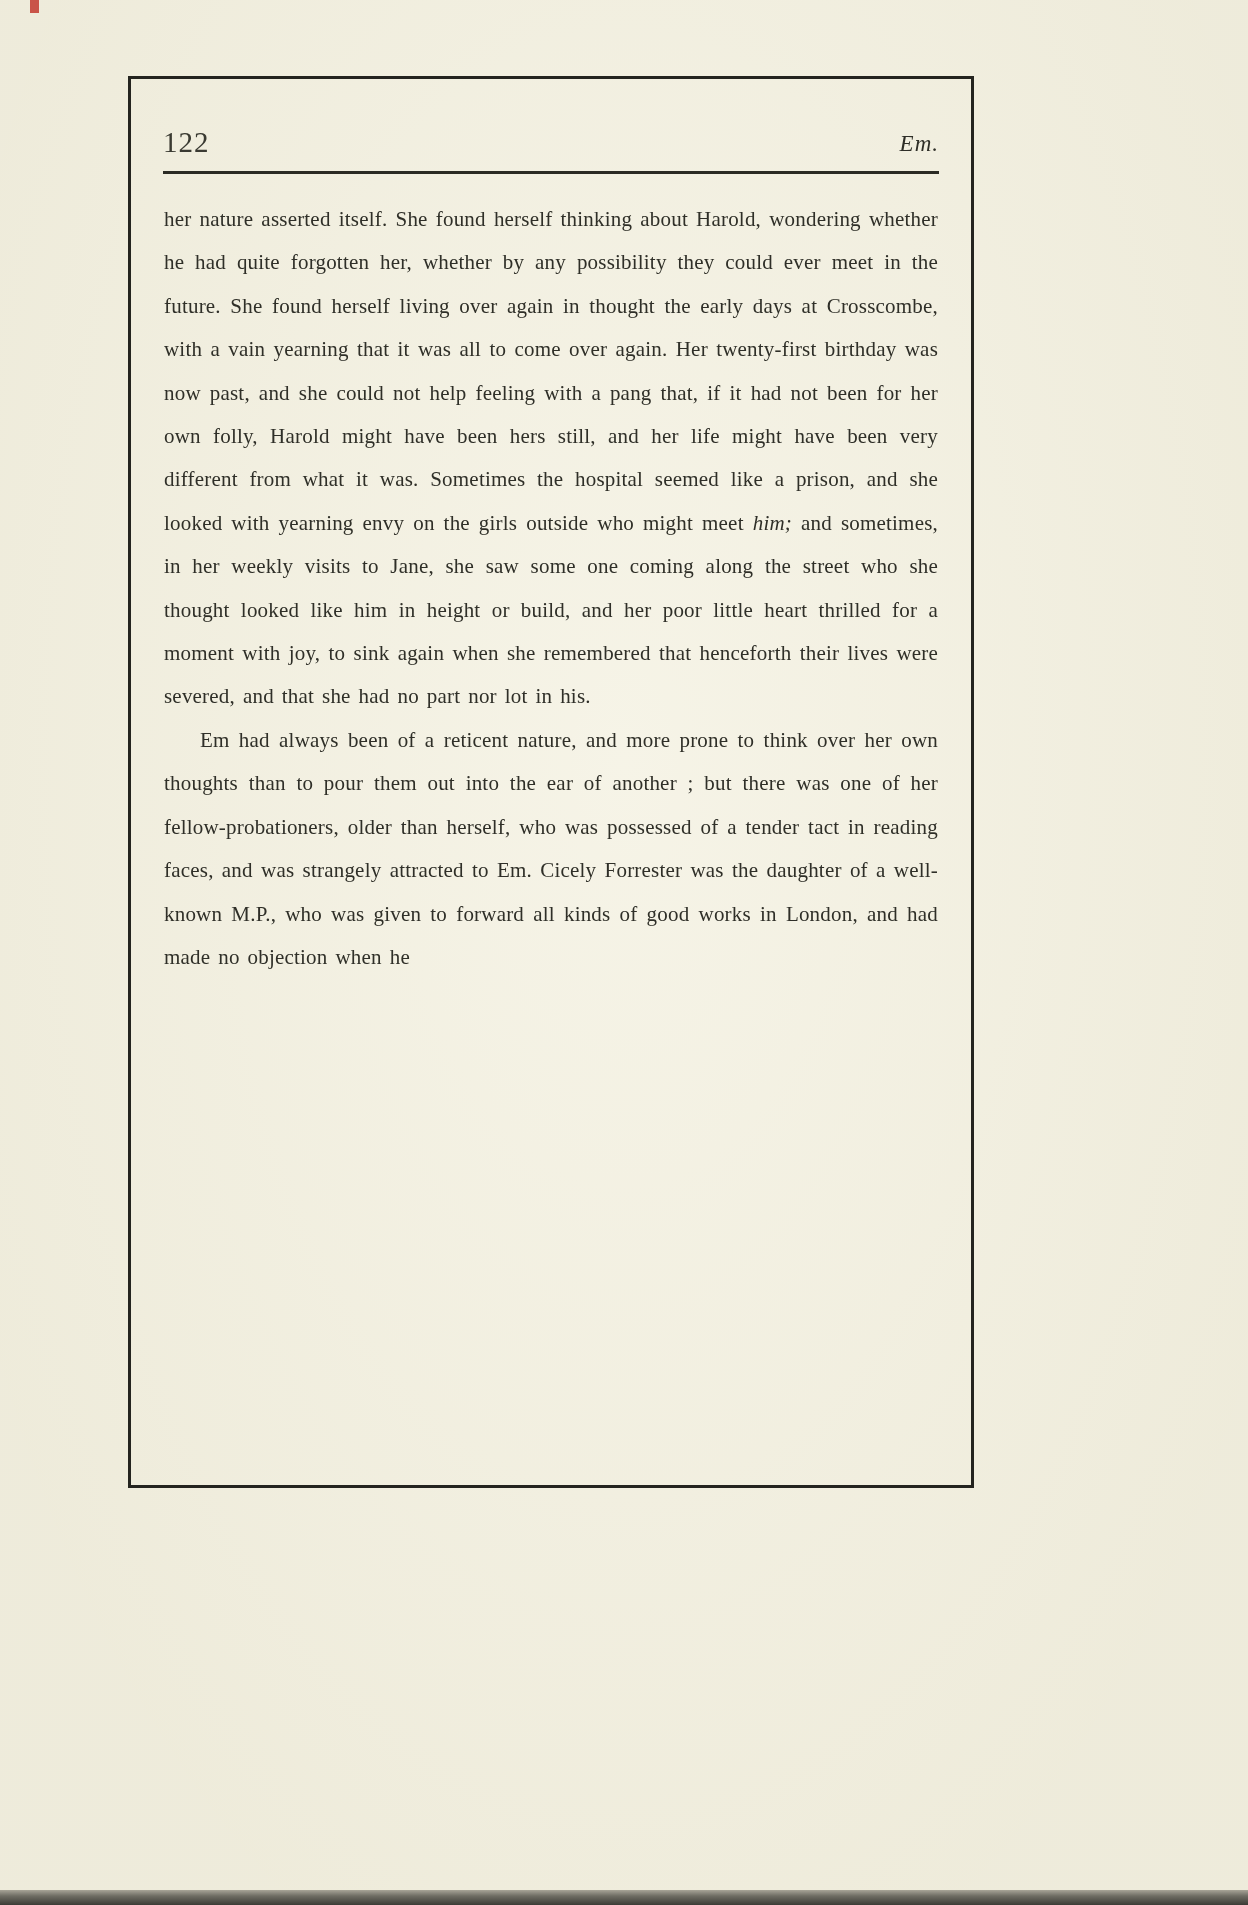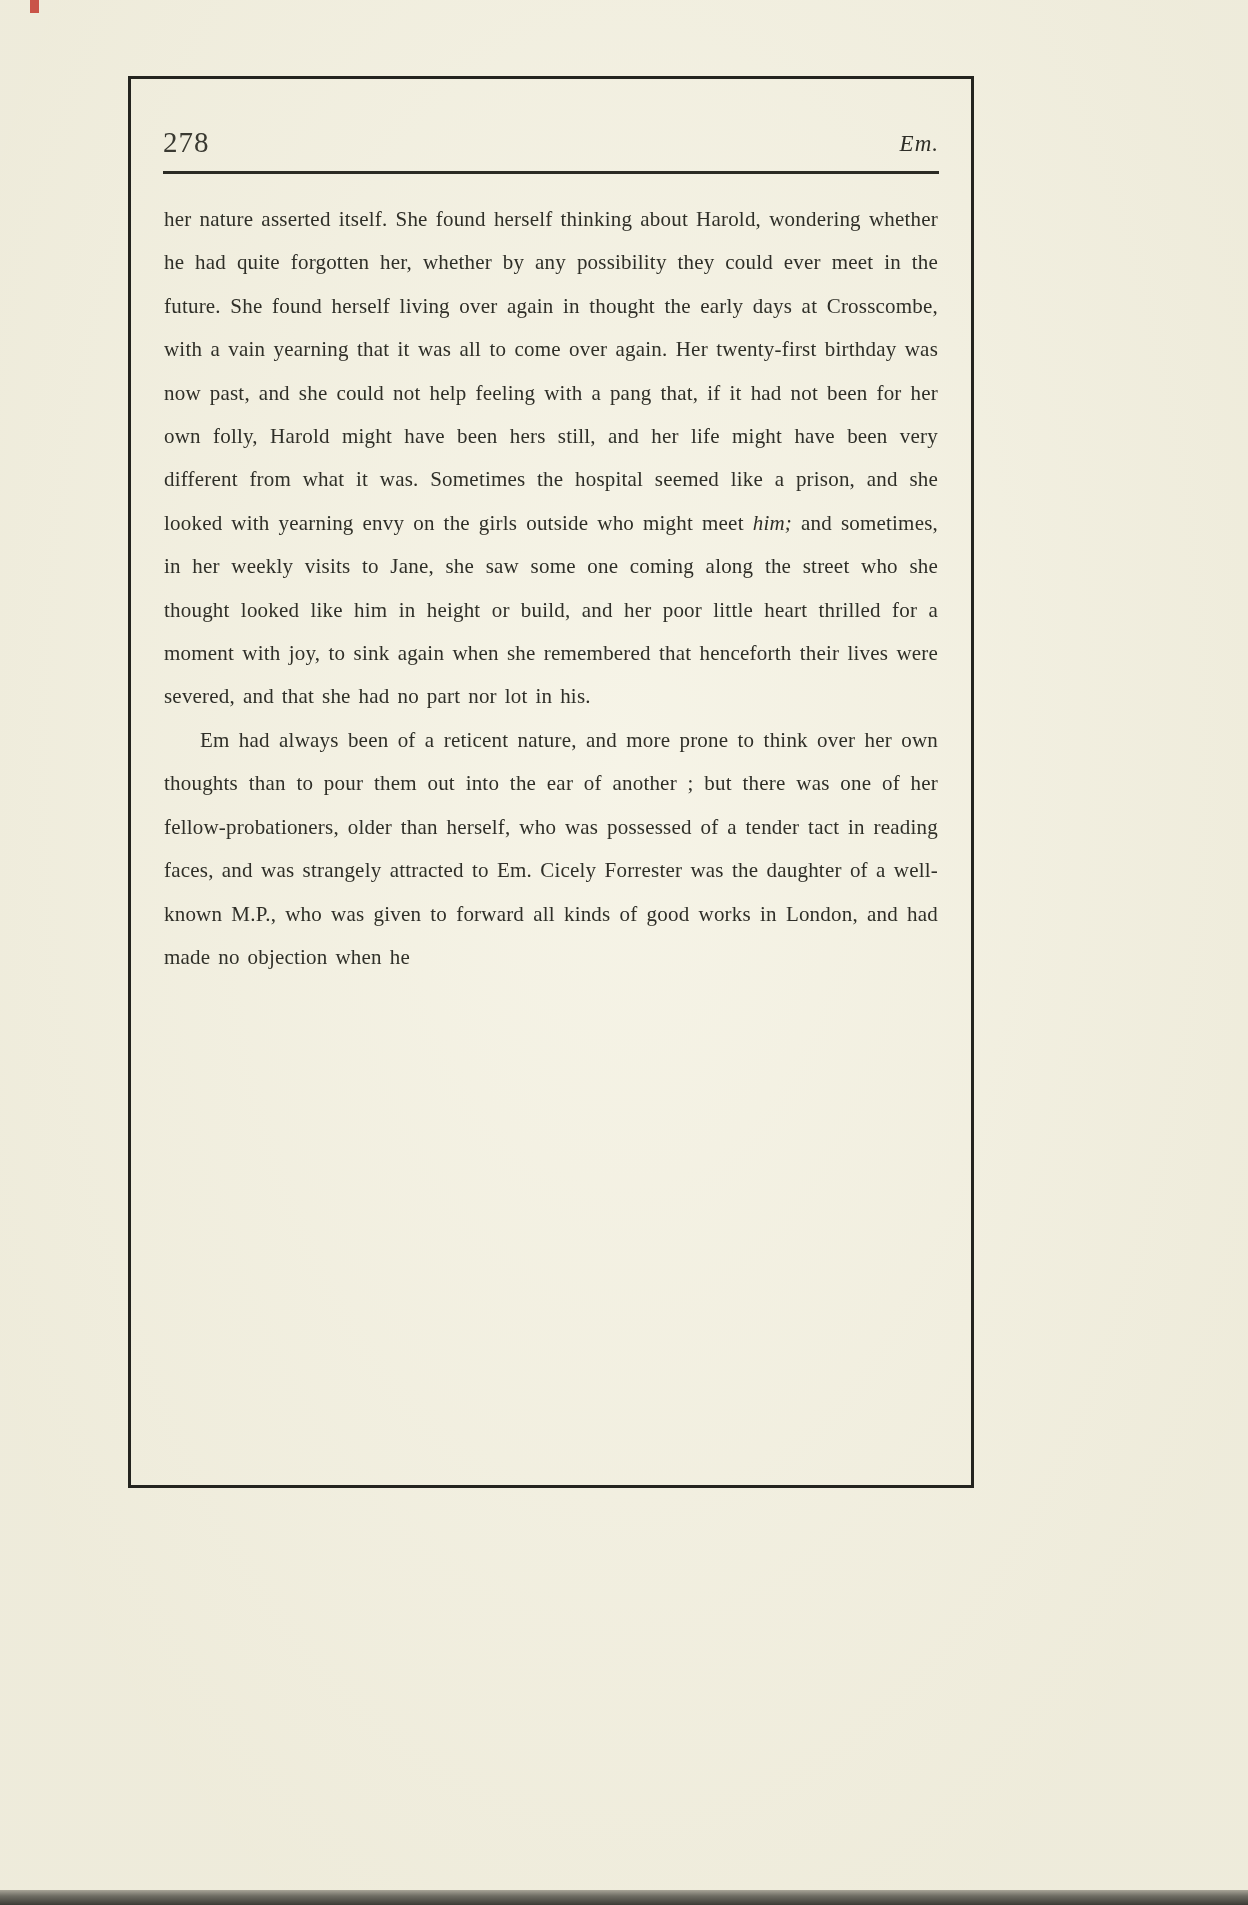--- a/index.html
+++ b/index.html
@@ -100,21 +100,21 @@
 </head>
 <body>
 
 <div class="scan-page">
 
   <div class="scan-mark-red"></div>
 
   <div class="page-frame">
 
     <div class="page-header">
-      <span class="page-number">278</span>
+      <span class="page-number">122</span>
       <span class="running-title">Em.</span>
     </div>
 
     <div class="header-rule"></div>
 
     <div class="body-text">
       <p>
         <span>her nature asserted itself.  She found herself thinking about Harold, wondering whether he had quite forgotten her, whether by any possibility they could ever meet in the future.  She found herself living over again in thought the early days at Crosscombe, with a vain yearning that it was all to come over again.  Her twenty-first birthday was now past, and she could not help feeling with a pang that, if it had not been for her own folly, Harold might have been hers still, and her life might have been very different from what it was.  Sometimes the hospital seemed like a prison, and she looked with yearning envy on the girls outside who might meet </span><span class="italic-word">him;</span><span> and sometimes, in her weekly visits to Jane, she saw some one coming along the street who she thought looked like him in height or build, and her poor little heart thrilled for a moment with joy, to sink again when she remembered that henceforth their lives were severed, and that she had no part nor lot in his.</span>
       </p>
       <p class="indented">Em had always been of a reticent nature, and more prone to think over her own thoughts than to pour them out into the ear of another ; but there was one of her fellow-probationers, older than herself, who was possessed of a tender tact in reading faces, and was strangely attracted to Em.  Cicely Forrester was the daughter of a well-known M.P., who was given to forward all kinds of good works in London, and had made no objection when he</p>

